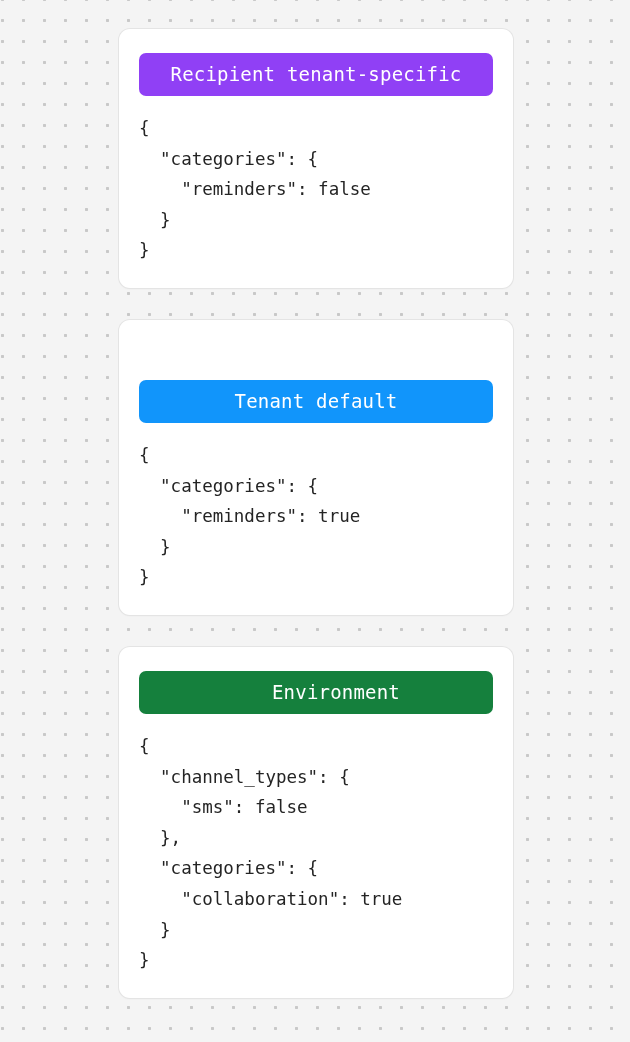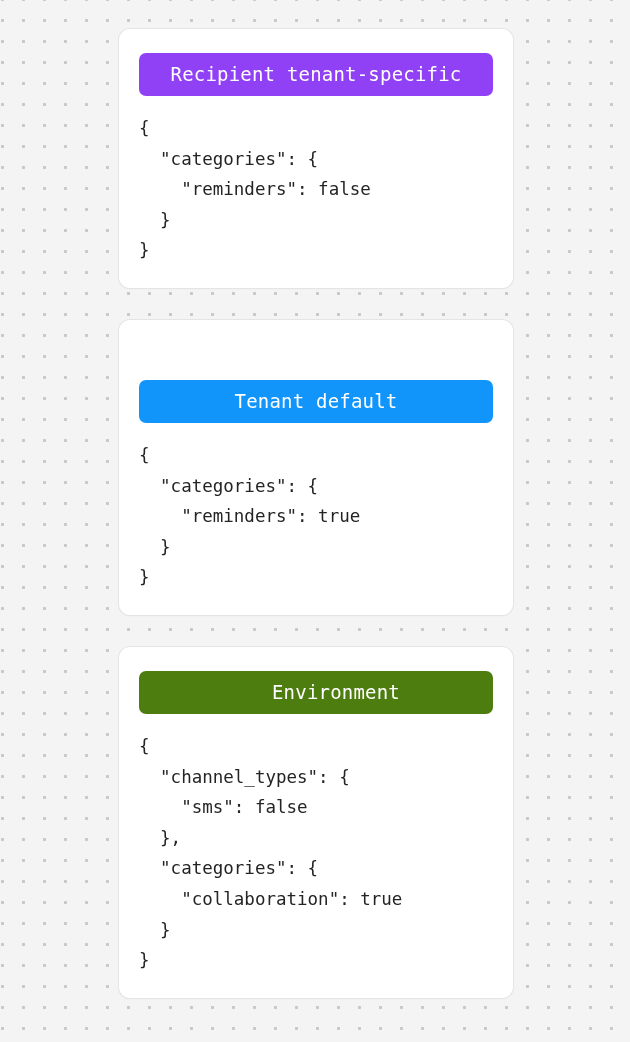--- a/index.html
+++ b/index.html
@@ -54,21 +54,21 @@
     color: #ffffff;
     font-family: "DejaVu Sans Mono", "Liberation Mono", monospace;
     font-size: 19px;
     letter-spacing: 0.2px;
     white-space: nowrap;
     overflow: hidden;
   }
 
   .badge.purple { background-color: #9040f5; }
   .badge.blue   { background-color: #1195fb; margin-top: 36px; }
-  .badge.green  { background-color: #4d7c0f; padding-left: 40px; }
+  .badge.green  { background-color: #15803d; padding-left: 40px; }
 
   .code {
     margin: 0;
     padding: 0;
     margin-top: 17px;
     color: #242424;
     font-family: "DejaVu Sans Mono", "Liberation Mono", monospace;
     font-size: 17.5px;
     line-height: 30.6px;
     white-space: pre;

